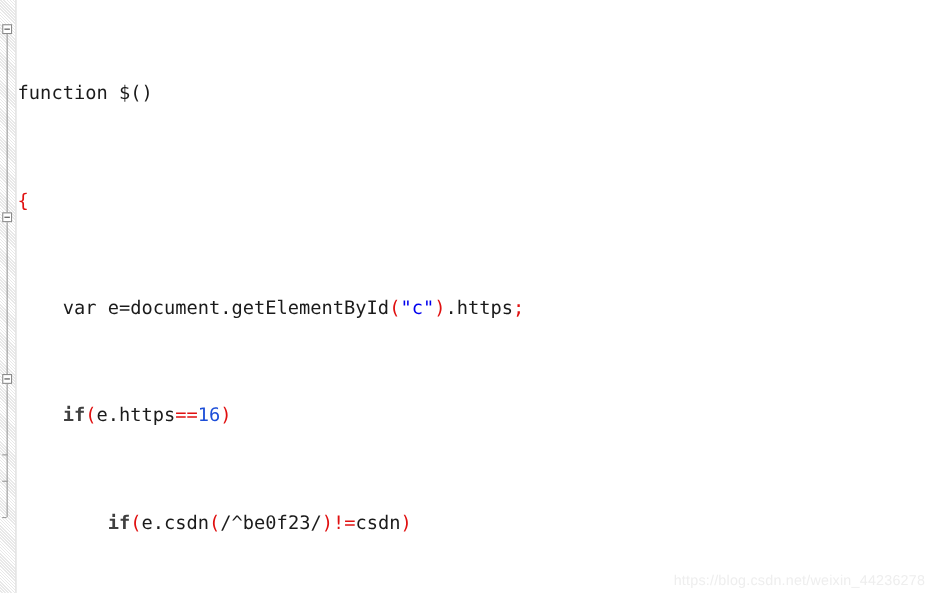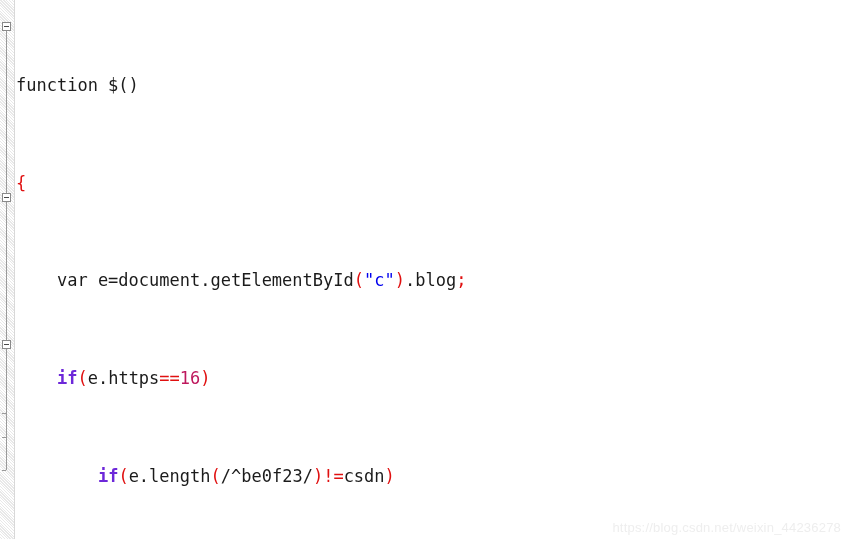--- a/index.html
+++ b/index.html
@@ -85,23 +85,23 @@
     white-space: pre;
     letter-spacing: 0px;
   }
   .line {
     height: 24.4px;
     white-space: pre;
   }
 
   
   .t-plain   { color: #1b1b1b; }
-  .t-kw      { color: #6d28d9; font-weight: bold; }
+  .t-kw      { color: #404040; font-weight: bold; }
   .t-punc    { color: #e01010; }
-  .t-num     { color: #be185d; }
+  .t-num     { color: #1d4ed8; }
   .t-str     { color: #0000ee; }
 
   .watermark {
     position: absolute;
     right: 6px;
     bottom: 4px;
     font-family: "Liberation Sans", sans-serif;
     font-size: 13px;
     color: #eeeeee;
     letter-spacing: 0.2px;
@@ -124,25 +124,25 @@
     <div class="fold-end" style="left:2px;top:437px;"></div>
     <div class="fold-tick" style="left:2px;top:470px;"></div>
   </div>
 
   <div class="code">
 
     <div class="line"><span class="t-plain">function $()</span></div>
 
     <div class="line"><span class="t-punc">{</span></div>
 
-    <div class="line"><span class="t-plain">    var e=document.getElementById</span><span class="t-punc">(</span><span class="t-str">"c"</span><span class="t-punc">)</span><span class="t-plain">.blog</span><span class="t-punc">;</span></div>
+    <div class="line"><span class="t-plain">    var e=document.getElementById</span><span class="t-punc">(</span><span class="t-str">"c"</span><span class="t-punc">)</span><span class="t-plain">.https</span><span class="t-punc">;</span></div>
 
     <div class="line"><span class="t-plain">    </span><span class="t-kw">if</span><span class="t-punc">(</span><span class="t-plain">e.https</span><span class="t-punc">==</span><span class="t-num">16</span><span class="t-punc">)</span></div>
 
-    <div class="line"><span class="t-plain">        </span><span class="t-kw">if</span><span class="t-punc">(</span><span class="t-plain">e.length</span><span class="t-punc">(</span><span class="t-plain">/^be0f23/</span><span class="t-punc">)</span><span class="t-punc">!=</span><span class="t-plain">csdn</span><span class="t-punc">)</span></div>
+    <div class="line"><span class="t-plain">        </span><span class="t-kw">if</span><span class="t-punc">(</span><span class="t-plain">e.csdn</span><span class="t-punc">(</span><span class="t-plain">/^be0f23/</span><span class="t-punc">)</span><span class="t-punc">!=</span><span class="t-plain">csdn</span><span class="t-punc">)</span></div>
 
     
 
     
 
     
 
     
 
     

